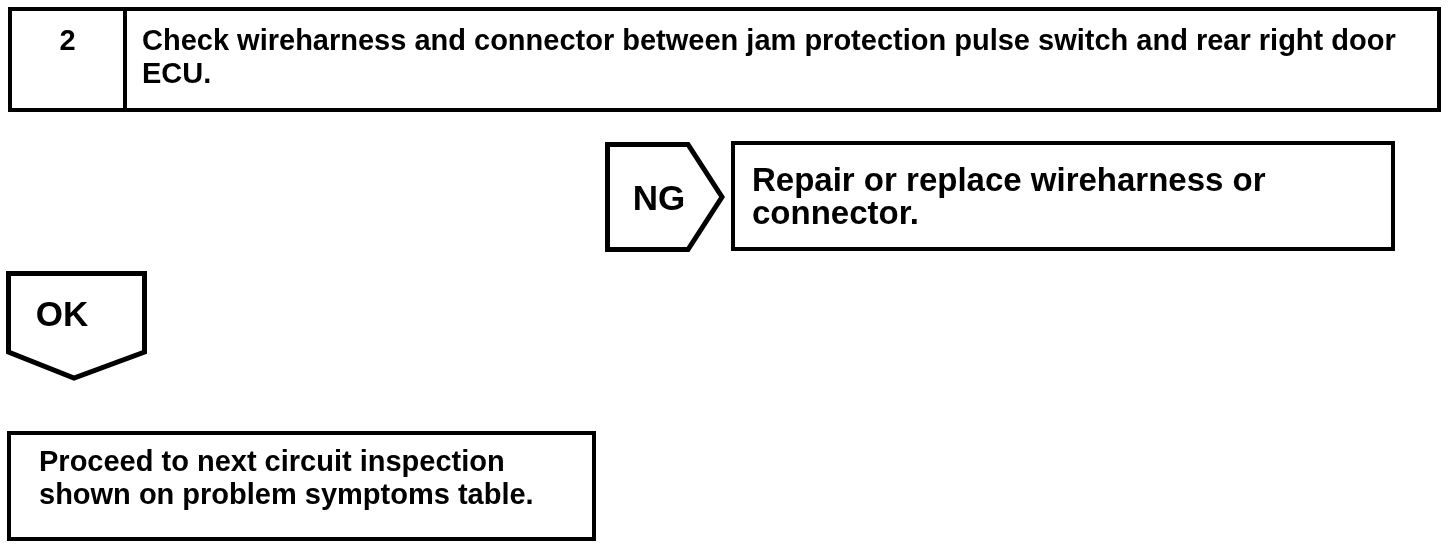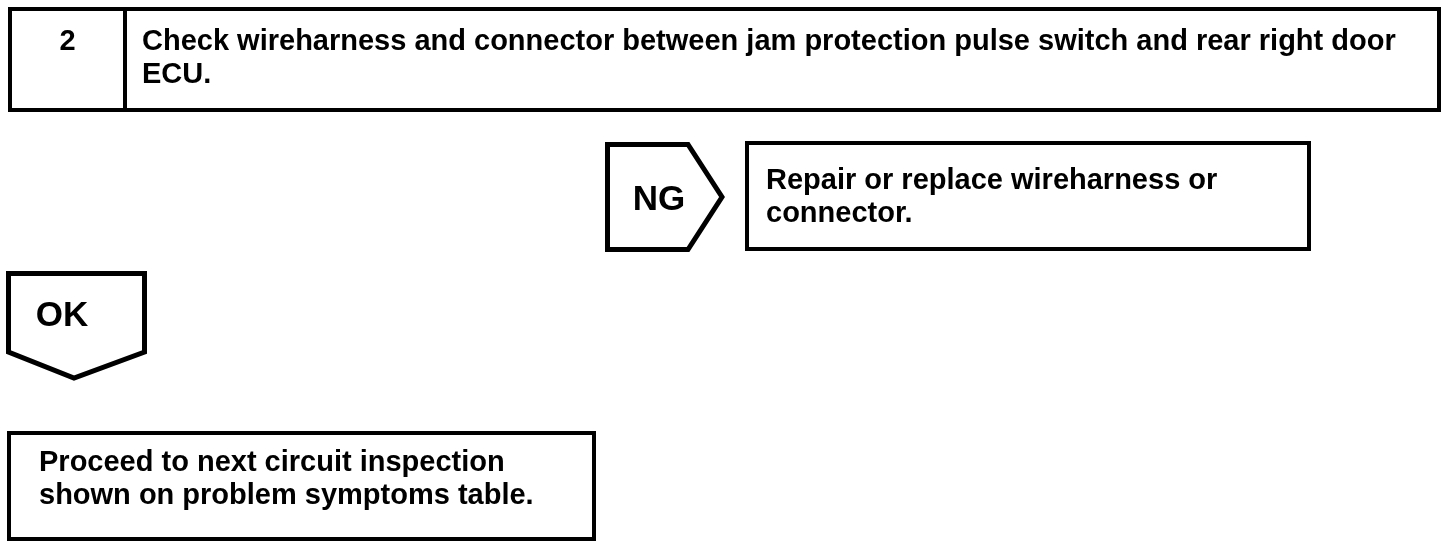--- a/index.html
+++ b/index.html
@@ -56,27 +56,26 @@
     line-height: 29px;
     text-align: center;
   }
   .ng-wrap { left: 605px; top: 142px; width: 120px; height: 110px; }
   .ng-label { left: 0; width: 108px; top: 41px; }
   .ok-wrap { left: 6px; top: 271px; width: 141px; height: 110px; }
   .ok-label { left: 0; width: 112px; top: 28px; }
   
   .repair-box {
     left: 731px; top: 141px;
-    width: 566px; height: 110px;
+    width: 664px; height: 110px;
     display: flex;
     align-items: center;
     padding-left: 17px;
-    font-size: 29px;
+    font-size: 33px;
     line-height: 33px;
-    margin-left: 14px;
   }
   .repair-box span { padding-right: 10px; }
   
   .proceed-box {
     left: 7px; top: 431px;
     width: 589px; height: 110px;
     padding: 10px 0 0 28px;
     font-size: 29px;
     line-height: 33px;
   }

